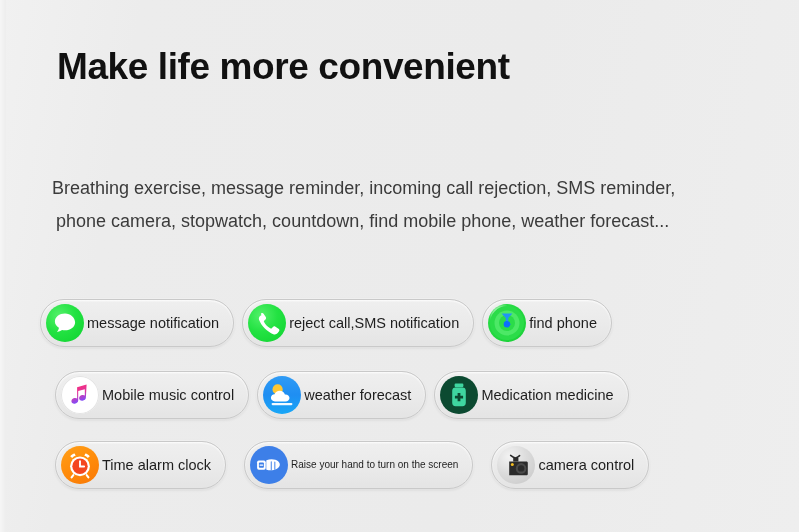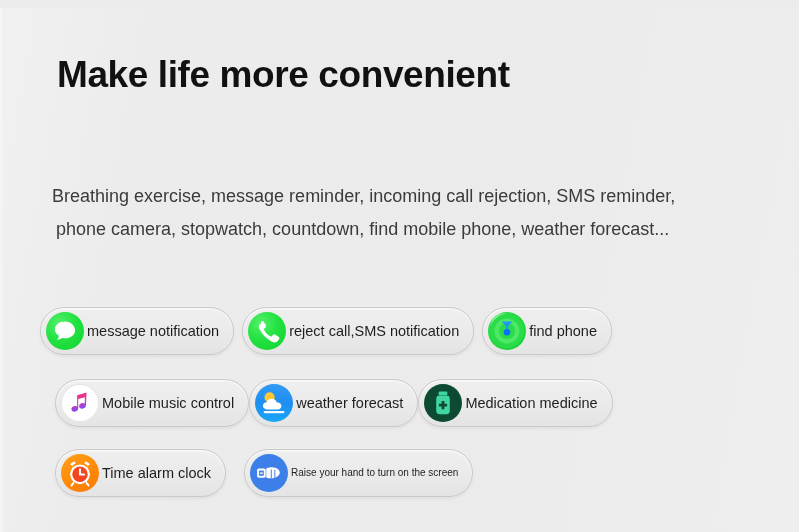--- a/index.html
+++ b/index.html
@@ -11,21 +11,20 @@
     height: 532px;
     background: #ececec;
     font-family: "Liberation Sans", sans-serif;
     overflow: hidden;
     position: relative;
   }
   .page {
     position: absolute;
     inset: 0;
     background: linear-gradient(100deg, #f1f1f1 0%, #ececec 16%, #ebebeb 60%, #eeeeee 100%);
-    margin-top: 8px;
   }
   .edge-left {
     position: absolute;
     left: 0; top: 0; bottom: 0;
     width: 6px;
     background: linear-gradient(to right, #f6f6f6, #ededed);
   }
 
   
   .headline {
@@ -63,21 +62,21 @@
     height: 532px;
     pointer-events: none;
   }
   .pill-row {
     position: absolute;
     display: flex;
     align-items: center;
     pointer-events: auto;
   }
   .row1 { left: 40px; top: 299px; gap: 8px; }
-  .row2 { left: 55px; top: 371px; gap: 0; align-items: center; }
+  .row2 { left: 55px; top: 371px; gap: 8px; align-items: center; }
   .row3 { left: 55px; top: 441px; gap: 18px; align-items: flex-end; }
 
   .pill {
     display: flex;
     align-items: center;
     height: 48px;
     border-radius: 26px;
     border: 1px solid #c9c9c9;
     background: linear-gradient(180deg, #efefef 0%, #eaeaea 55%, #e4e4e4 100%);
     box-shadow: 0 1px 2px rgba(255,255,255,0.9) inset,
@@ -233,16 +232,29 @@
             <path d="M16.4 14.2c2.9-1.1 6.2-1.3 9-.4 2.4.8 4.1 2.4 4.4 4.3 .3 2-1 3.9-3.3 5 -2.9 1.4-6.8 1.6-9.9.6l-.3-.1v-9.1z" fill="#ffffff"></path>
             <rect x="7.1" y="14.6" width="8.6" height="9.1" rx="1.7" fill="#ffffff"></rect>
             <rect x="8.9" y="16.6" width="5" height="5.1" rx="0.9" fill="#3d7fe8"></rect>
             <path d="M10.1 19.1h2.6" stroke="#ffffff" stroke-width="1.3" stroke-linecap="round"></path>
             <path d="M21.3 15.8v7.9M24.8 16.1v7.1" stroke="#3d7fe8" stroke-width="1.15" stroke-linecap="round" opacity="0.85"></path>
           </svg>
         </span>
         <span class="label">Raise your hand to turn on the screen</span>
       </div>
 
+      <div class="pill">
+        <span class="icon ic-camera">
+          <svg width="38" height="38" viewBox="0 0 38 38">
+            <path d="M13.6 9.4c1.6 1.3 3.2 2.2 4.7 2.6M22.6 9.6c-1.4 1.3-2.8 2.1-4.3 2.4" stroke="#2b2b2b" stroke-width="1.5" fill="none" stroke-linecap="round"></path>
+            <path d="M16.2 12.1h5.2v3.3h-5.2z" fill="#2b2b2b"></path>
+            <path d="M12.2 15.4h17.2c.8 0 1.4.6 1.4 1.4v11.1c0 .8-.6 1.4-1.4 1.4H12.2z" fill="#2b2b2b"></path>
+            <circle cx="24.1" cy="22.4" r="5.3" fill="#4a4a4a"></circle>
+            <circle cx="24.1" cy="22.4" r="3.2" fill="#2b2b2b"></circle>
+            <circle cx="15.3" cy="18.4" r="1.5" fill="#f2bc22"></circle>
+          </svg>
+        </span>
+        <span class="label">camera control</span>
+      </div>
     </div>
 
   </div>
 </div>
 
 </body></html>

